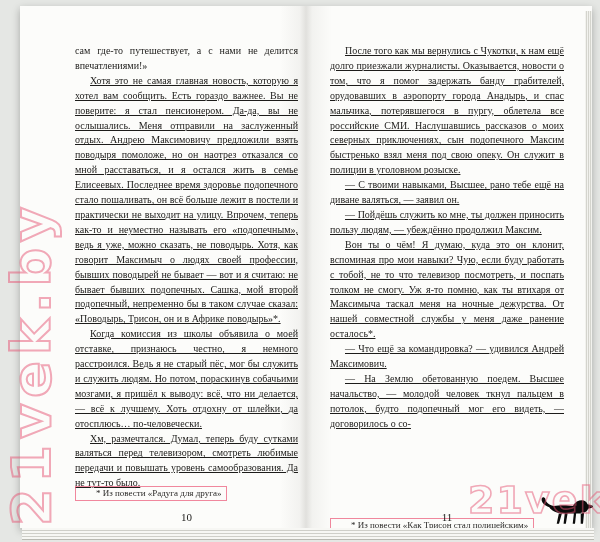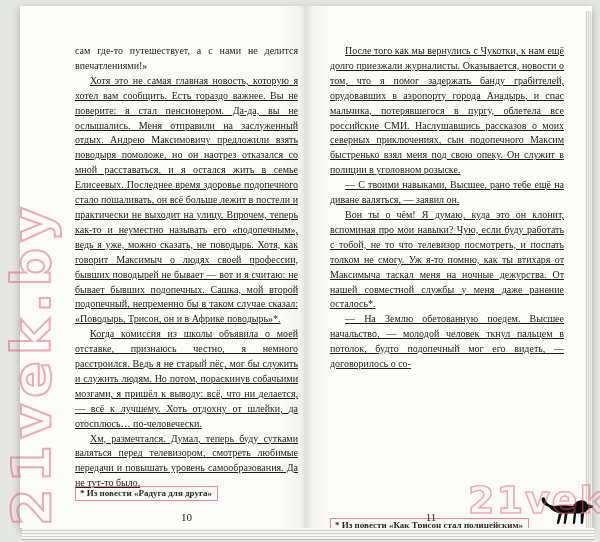--- a/index.html
+++ b/index.html
@@ -54,30 +54,29 @@
     hyphens: auto;
   }
   .text-block p.ind { text-indent: 15px; text-decoration: underline; }
 
   .footnote { position: absolute; top: 480px; font-size: 9px; color: #2a2927; }
   .page.left  .footnote { left: 55px; }
   .page.right .footnote { left: 24px; margin-top: 32px; }
   .fnbox {
     display: inline-block;
     border: 1px solid rgba(236,96,126,0.75);
-    padding: 1px 5px 2px 4px;
-    font-weight: bold;
+    padding: 1px 5px 2px 20px;
   }
 
   .pagenum {
     position: absolute; top: 505px;
     font-size: 11px; text-align: center; color: #1d1c1a;
   }
   .page.left  .pagenum { left: 55px; width: 223px; }
-  .page.right .pagenum { left: 8px; width: 234px; }
+  .page.right .pagenum { left: 24px; width: 234px; }
 
   
   .dog {
     position: absolute; left: 538px; top: 494px;
     width: 58px; height: 32px;
   }
   .dog svg { width: 100%; height: 100%; fill: #0b0b0b; }
 
   
   .wm {
@@ -119,21 +118,23 @@
       <div class="footnote">
         <span class="fnbox">*  Из повести «Радуга для друга»</span>
       </div>
       <div class="pagenum">10</div>
     </div>
 
     <div class="page right">
       <div class="text-block">
         <p class="ind">После того как мы вернулись с Чукотки, к нам ещё долго приезжали журналисты. Оказывается, новости о том, что я помог задержать банду грабителей, орудовавших в аэропорту города Анадырь, и спас мальчика, потерявшегося в пургу, облетела все российские СМИ. Наслушавшись рассказов о моих северных приключениях, сын подопечного Максим быстренько взял меня под свою опеку. Он служит в полиции в уголовном розыске.</p>
         <p class="ind">— С твоими навыками, Высшее, рано тебе ещё на диване валяться, — заявил он.</p>
+        <p class="ind">— Пойдёшь служить ко мне, ты должен приносить пользу людям, — убеждённо продолжил Максим.</p>
         <p class="ind">Вон ты о чём! Я думаю, куда это он клонит, вспоминая про мои навыки? Чую, если буду работать с тобой, не то что телевизор посмотреть, и поспать толком не смогу. Уж я-то помню, как ты втихаря от Максимыча таскал меня на ночные дежурства. От нашей совместной службы у меня даже ранение осталось*.</p>
+        <p class="ind">— Что ещё за командировка? — удивился Андрей Максимович.</p>
         <p class="ind">— На Землю обетованную поедем. Высшее начальство, — молодой человек ткнул пальцем в потолок, будто подопечный мог его видеть, — договорилось о со-</p>
       </div>
       <div class="footnote">
         <span class="fnbox">*  Из повести «Как Трисон стал полицейским»</span>
       </div>
       <div class="pagenum">11</div>
     </div>
 
     <div class="gutter"></div>
     <div class="edge-right"></div>

